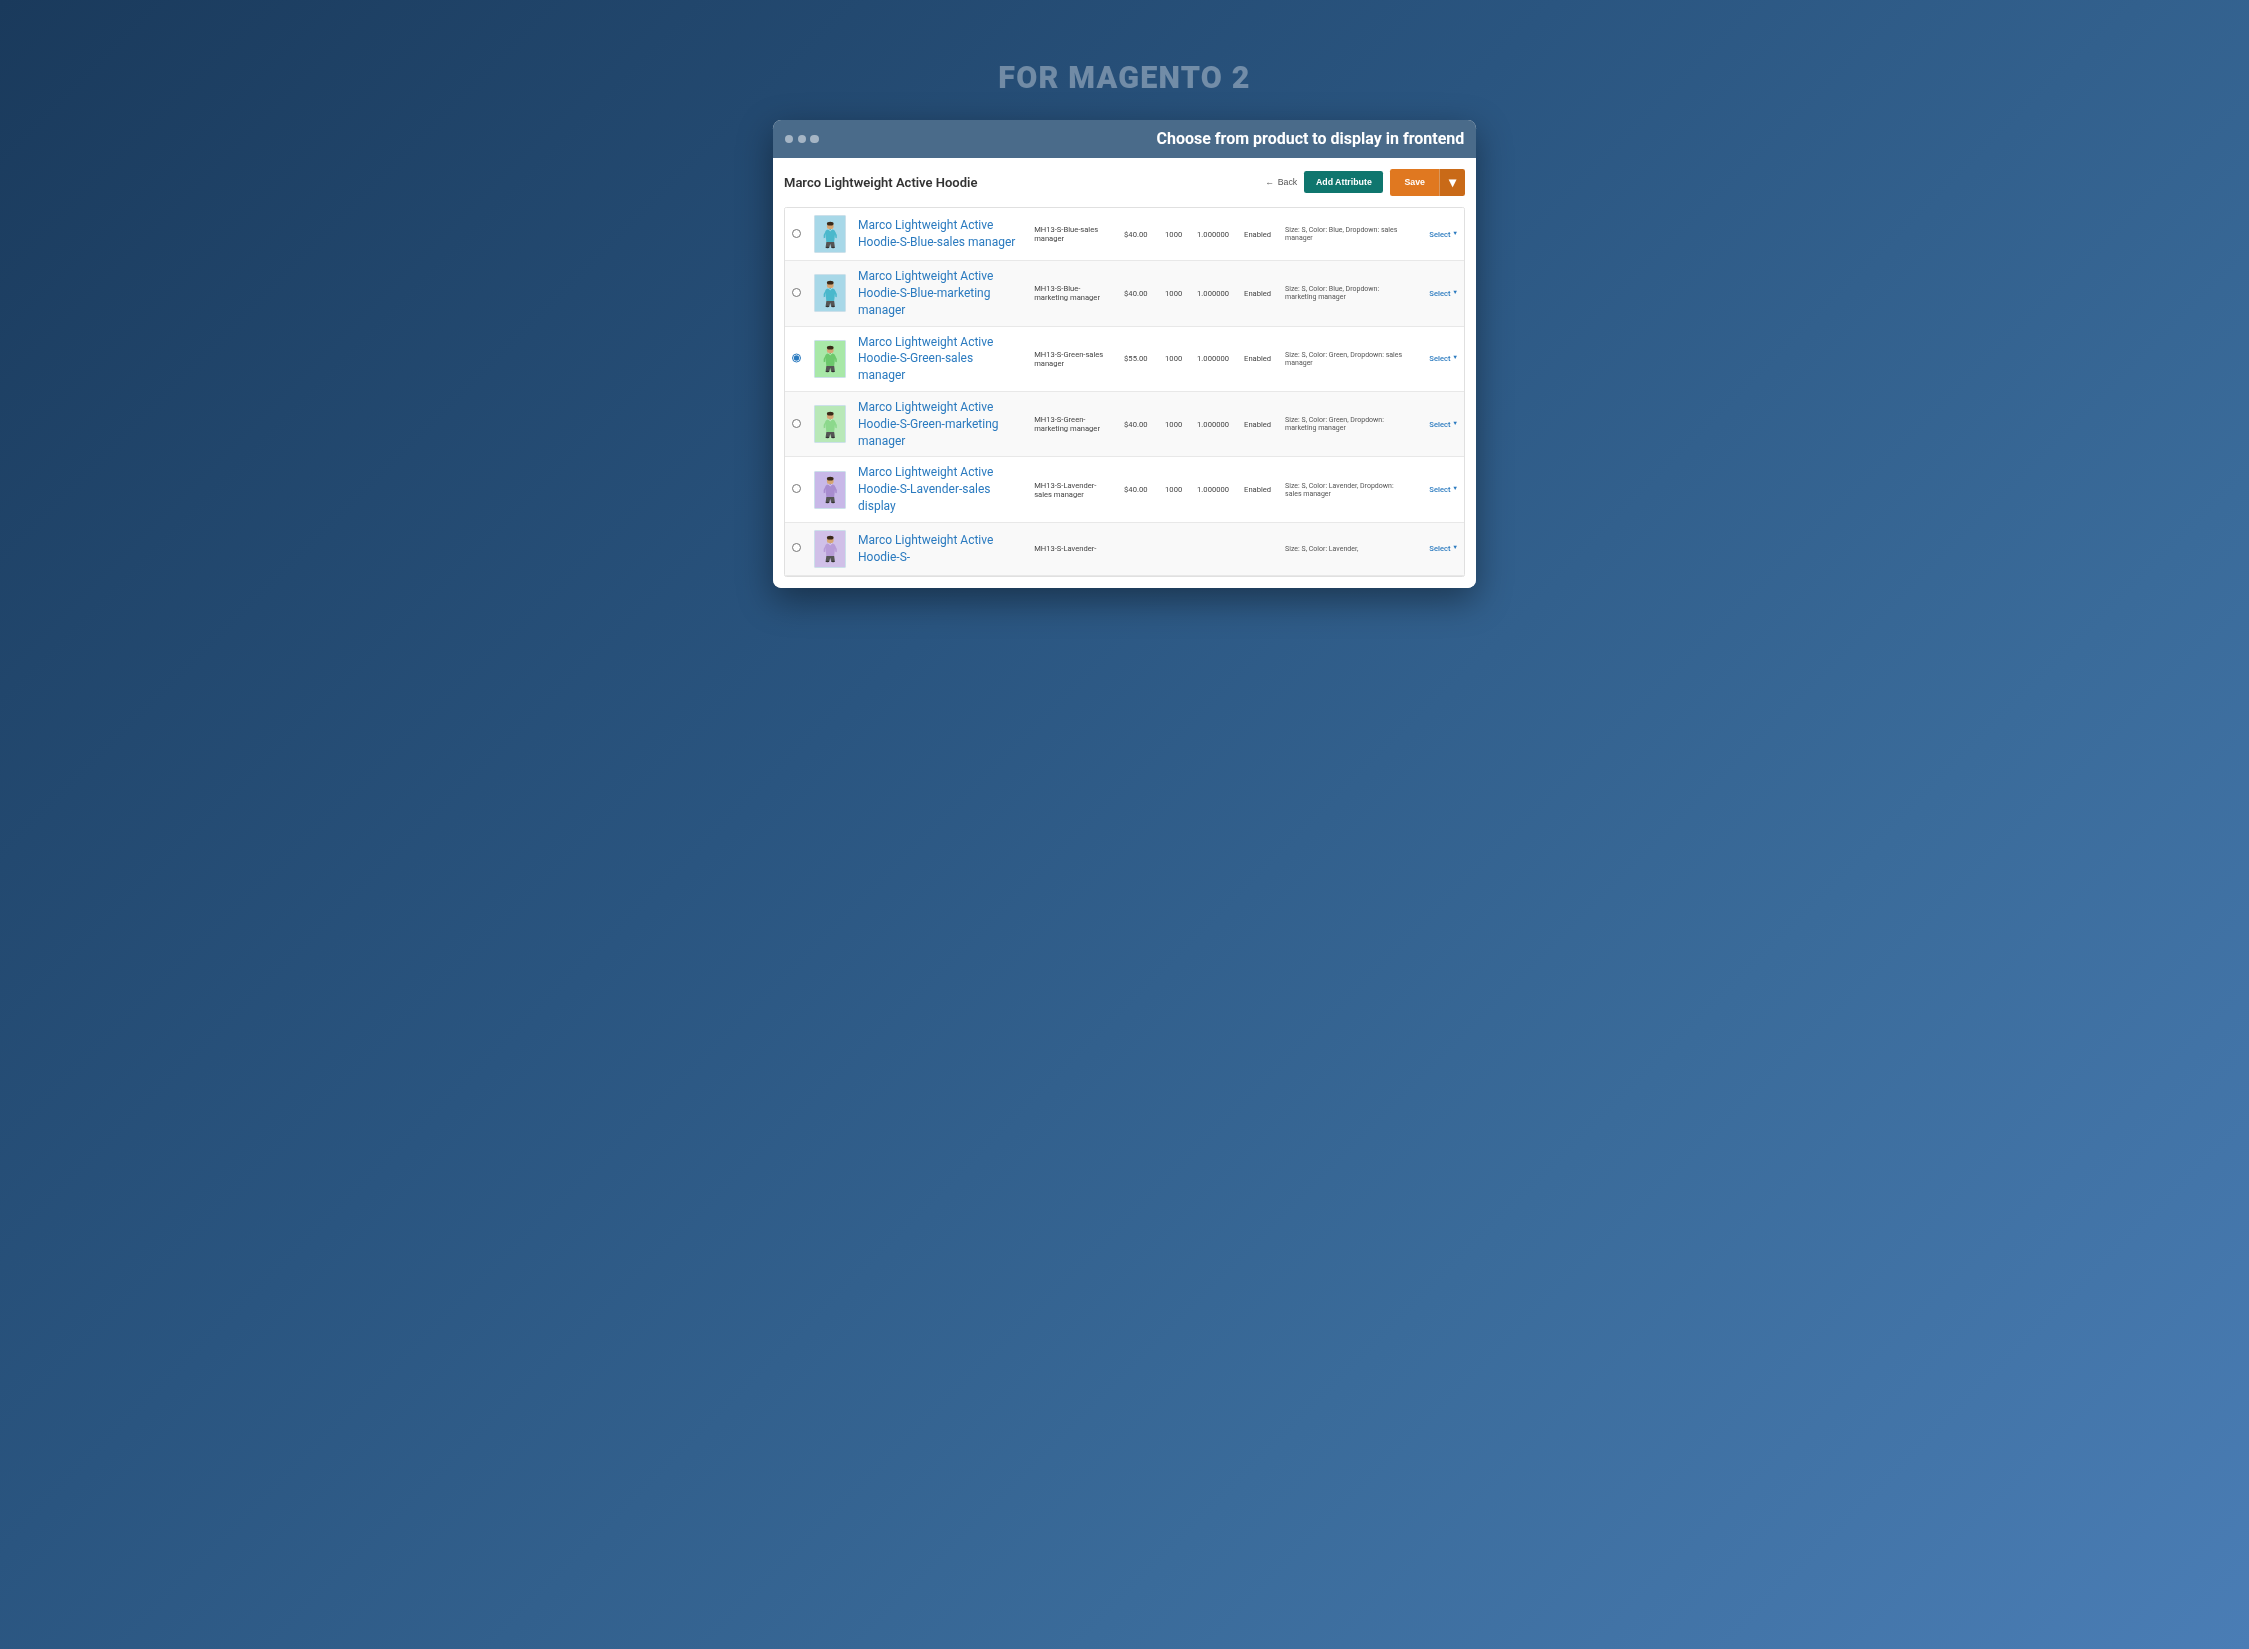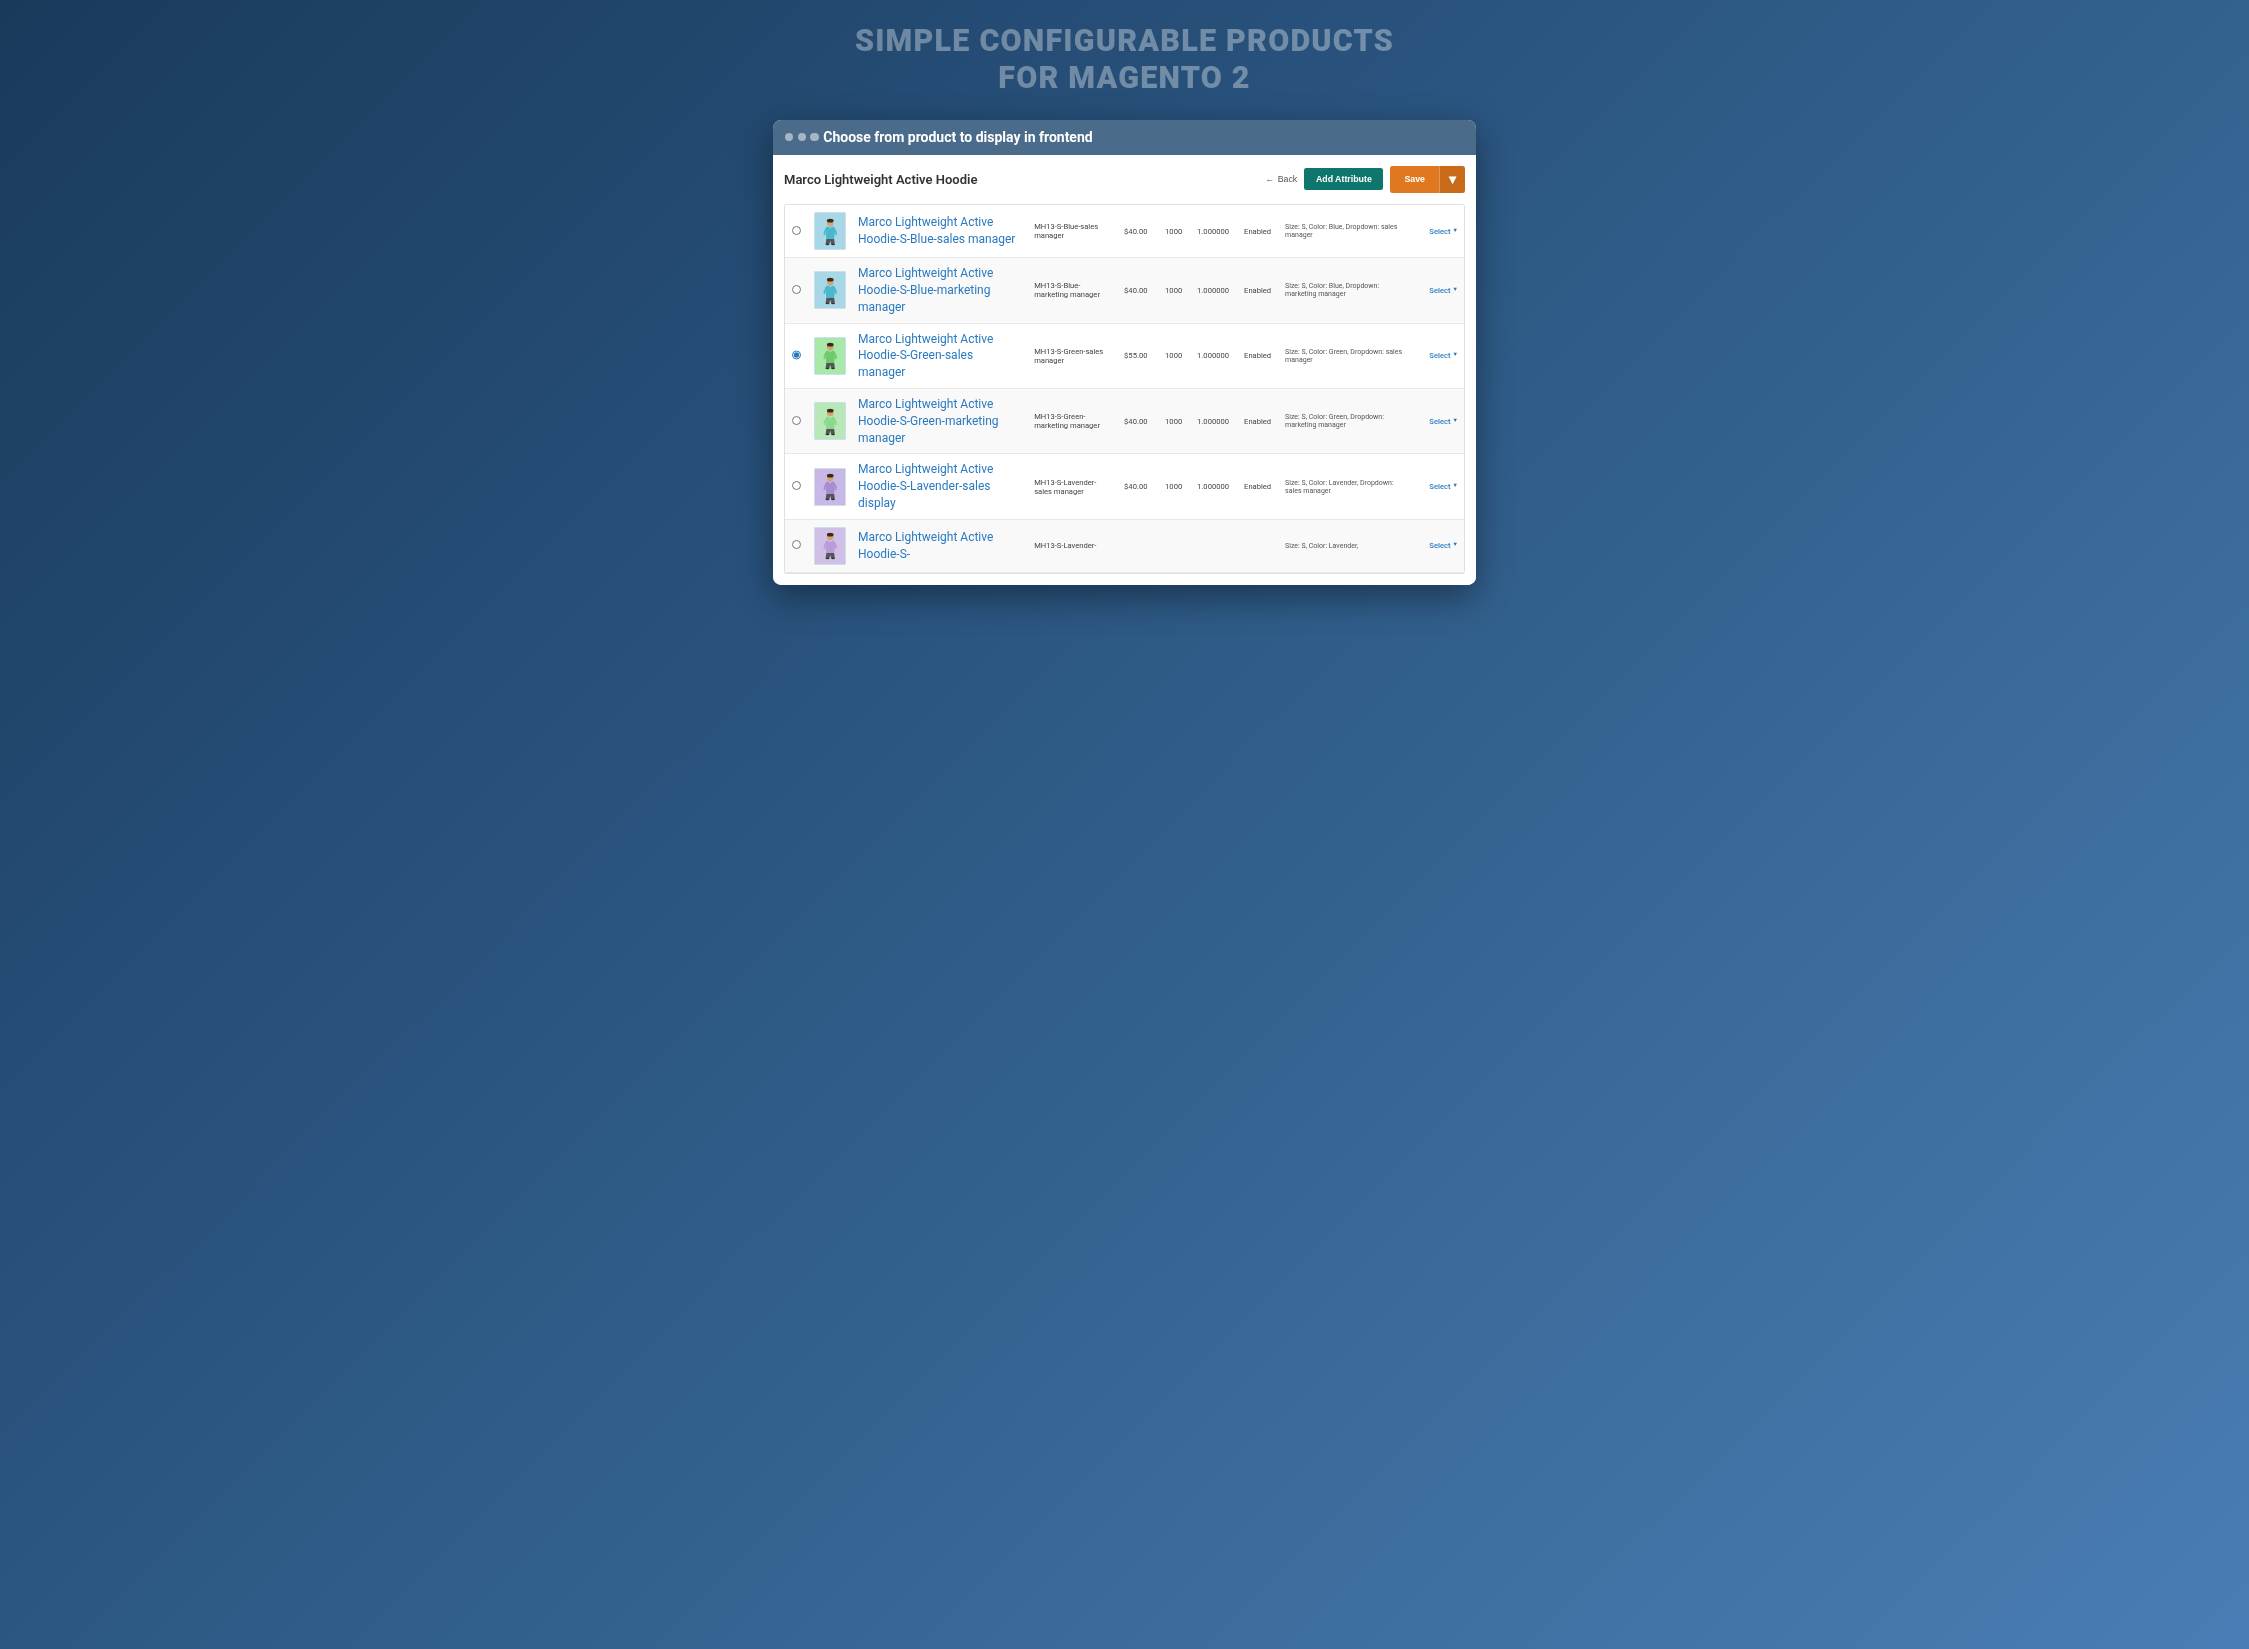--- a/index.html
+++ b/index.html
@@ -38,24 +38,24 @@
       gap: 4.7px;
     }
     .browser-dot {
       width: 8.2px;
       height: 8.2px;
       border-radius: 50%;
       background: rgba(255,255,255,0.5);
     }
     .browser-title-text {
       flex: 1;
-      text-align: left;
+      text-align: right;
       color: white;
       font-weight: 700;
-      font-size: 14px;
+      font-size: 16px;
     }
     .content-area {
       background: white;
       padding: 11px;
     }
     .toolbar {
       display: flex;
       align-items: center;
       justify-content: space-between;
       margin-bottom: 11.7px;
@@ -199,21 +199,21 @@
     .img-blue2 { background: #a8d8e8; }
     .img-green { background: #a8e8a8; }
     .img-green2 { background: #b8e8b8; }
     .img-lavender { background: #c8b8e8; }
     .img-lavender2 { background: #d0c0e8; }
   </style>
 </head>
 <body>
 
 <div class="page-title">
-  <span>SIMPLE CONFIGURABLE PRODUCTS</span><br>
+  <br>
   <span>FOR MAGENTO 2</span>
 </div>
 
 <div class="browser-window">
   <div class="browser-titlebar">
     <div class="browser-dot"></div>
     <div class="browser-dot"></div>
     <div class="browser-dot"></div>
     <div class="browser-title-text">Choose from product to display in frontend</div>
   </div>

